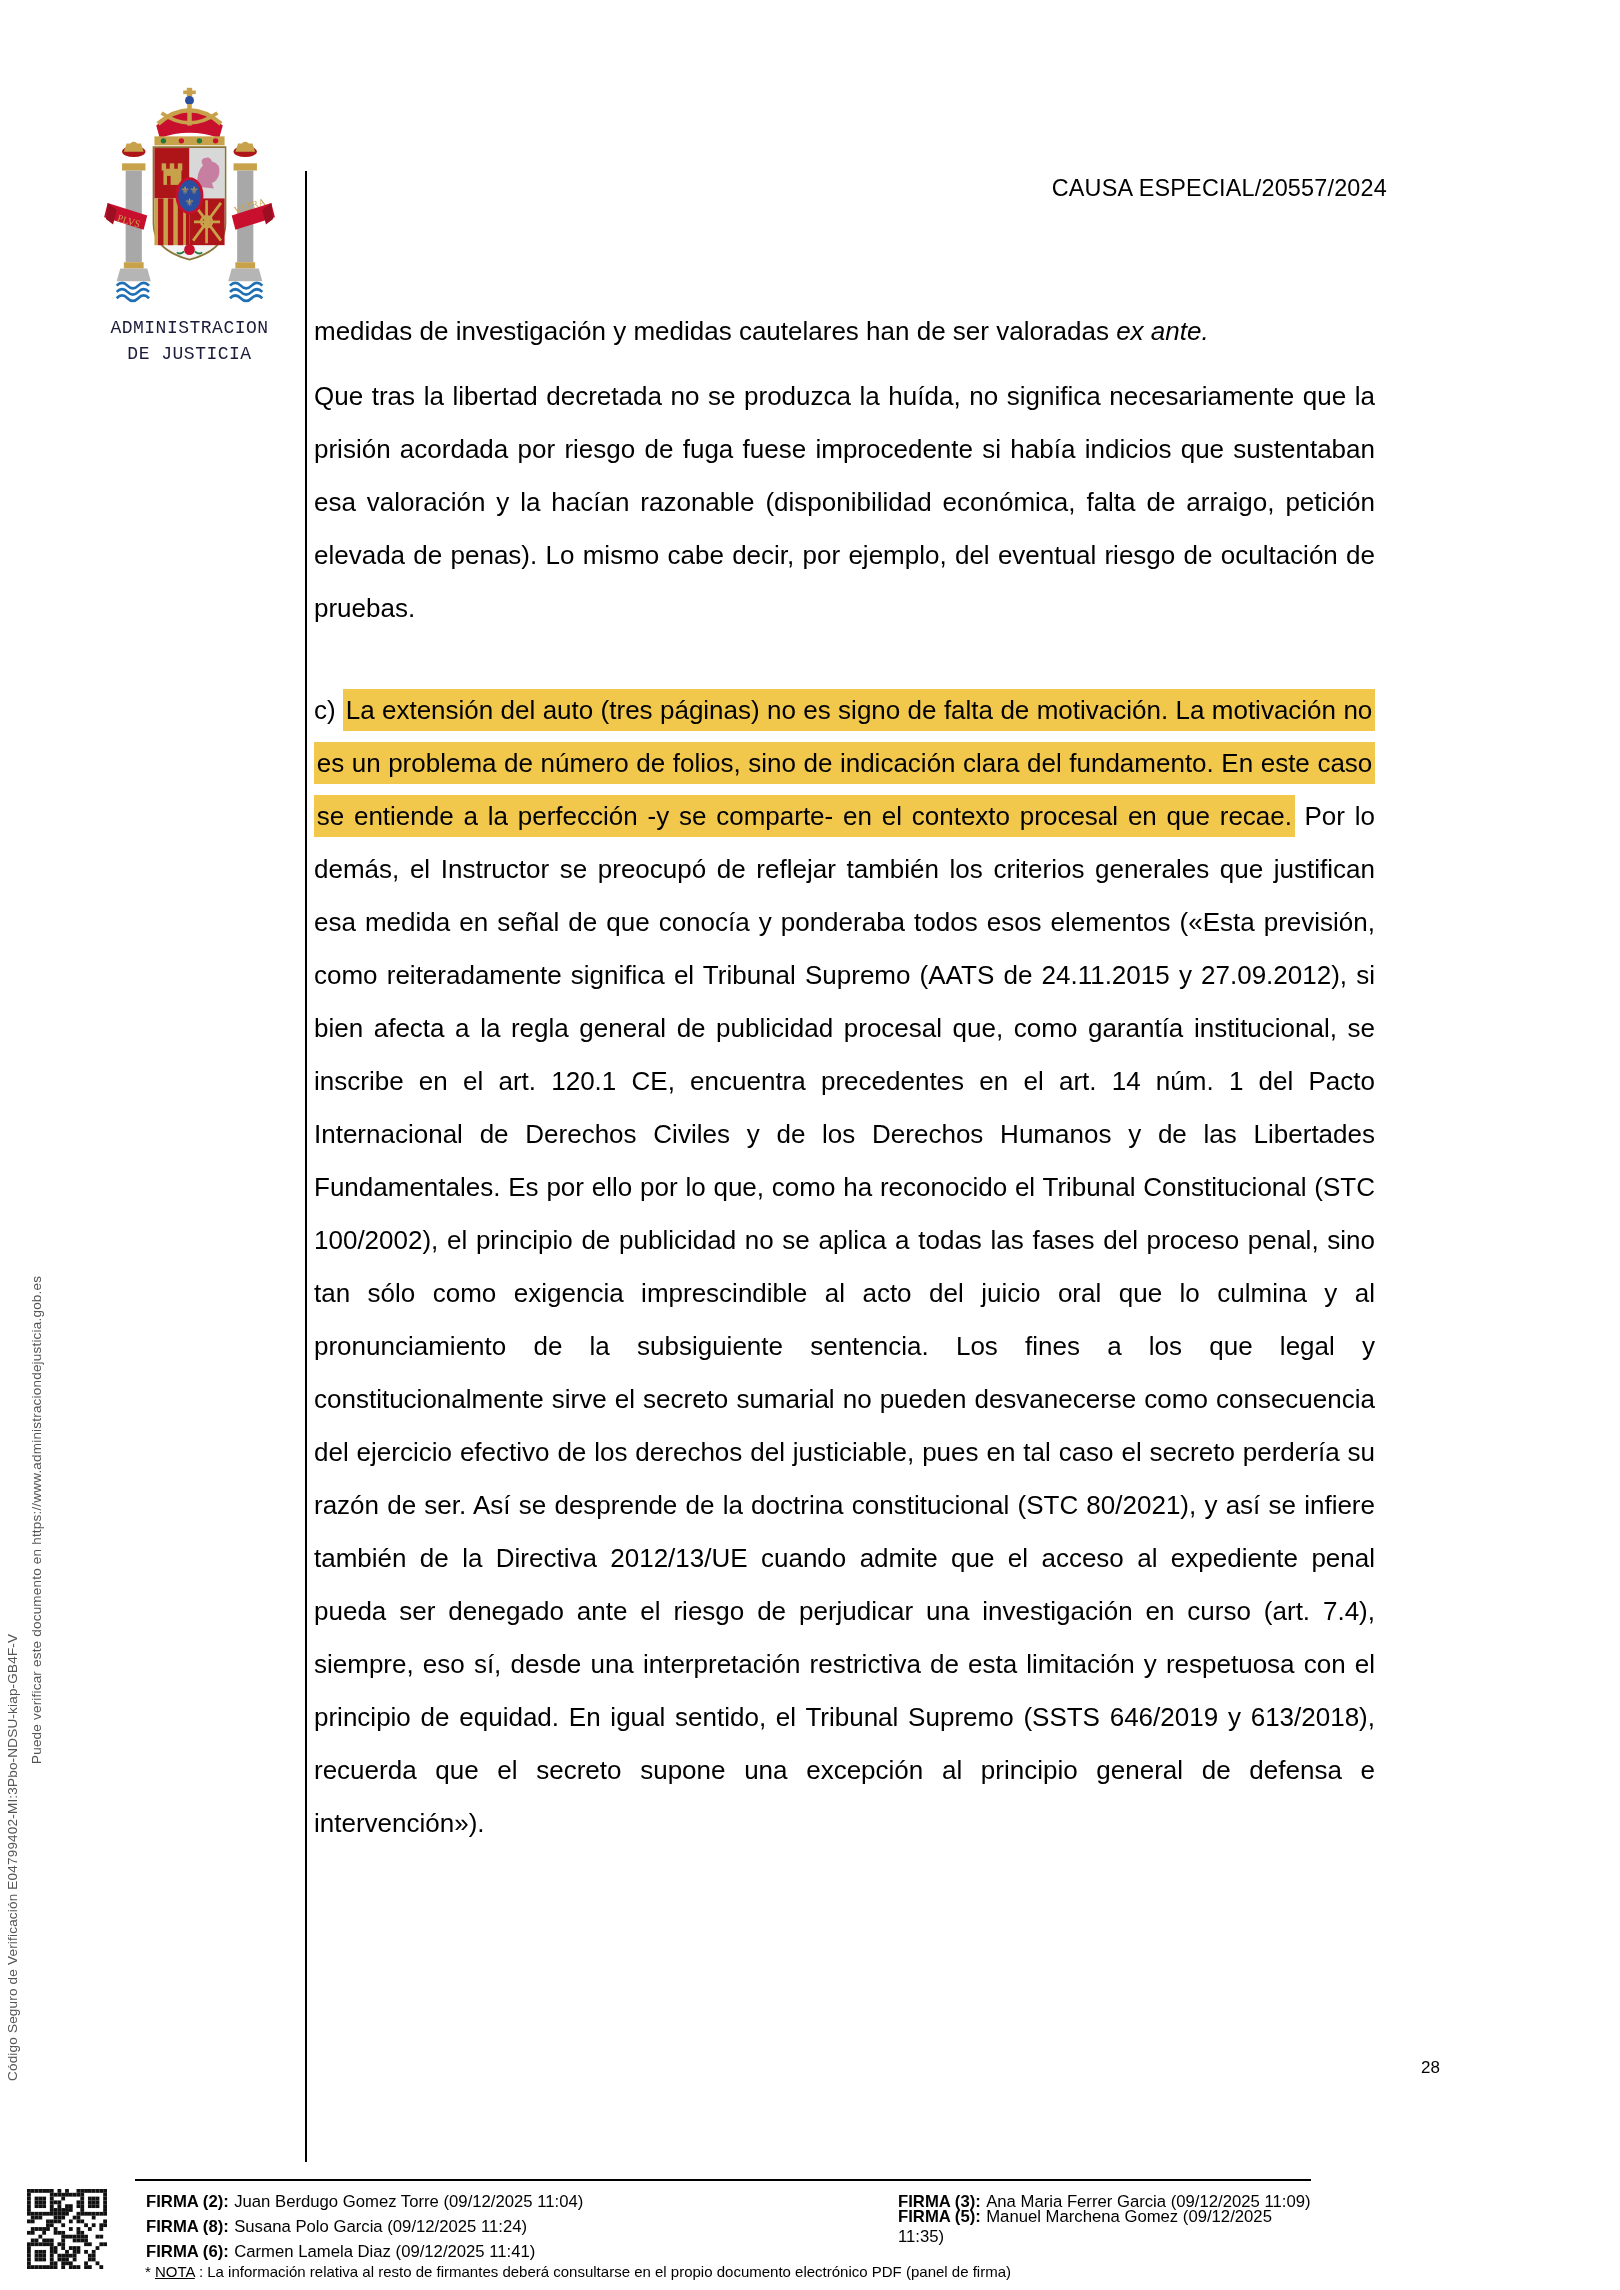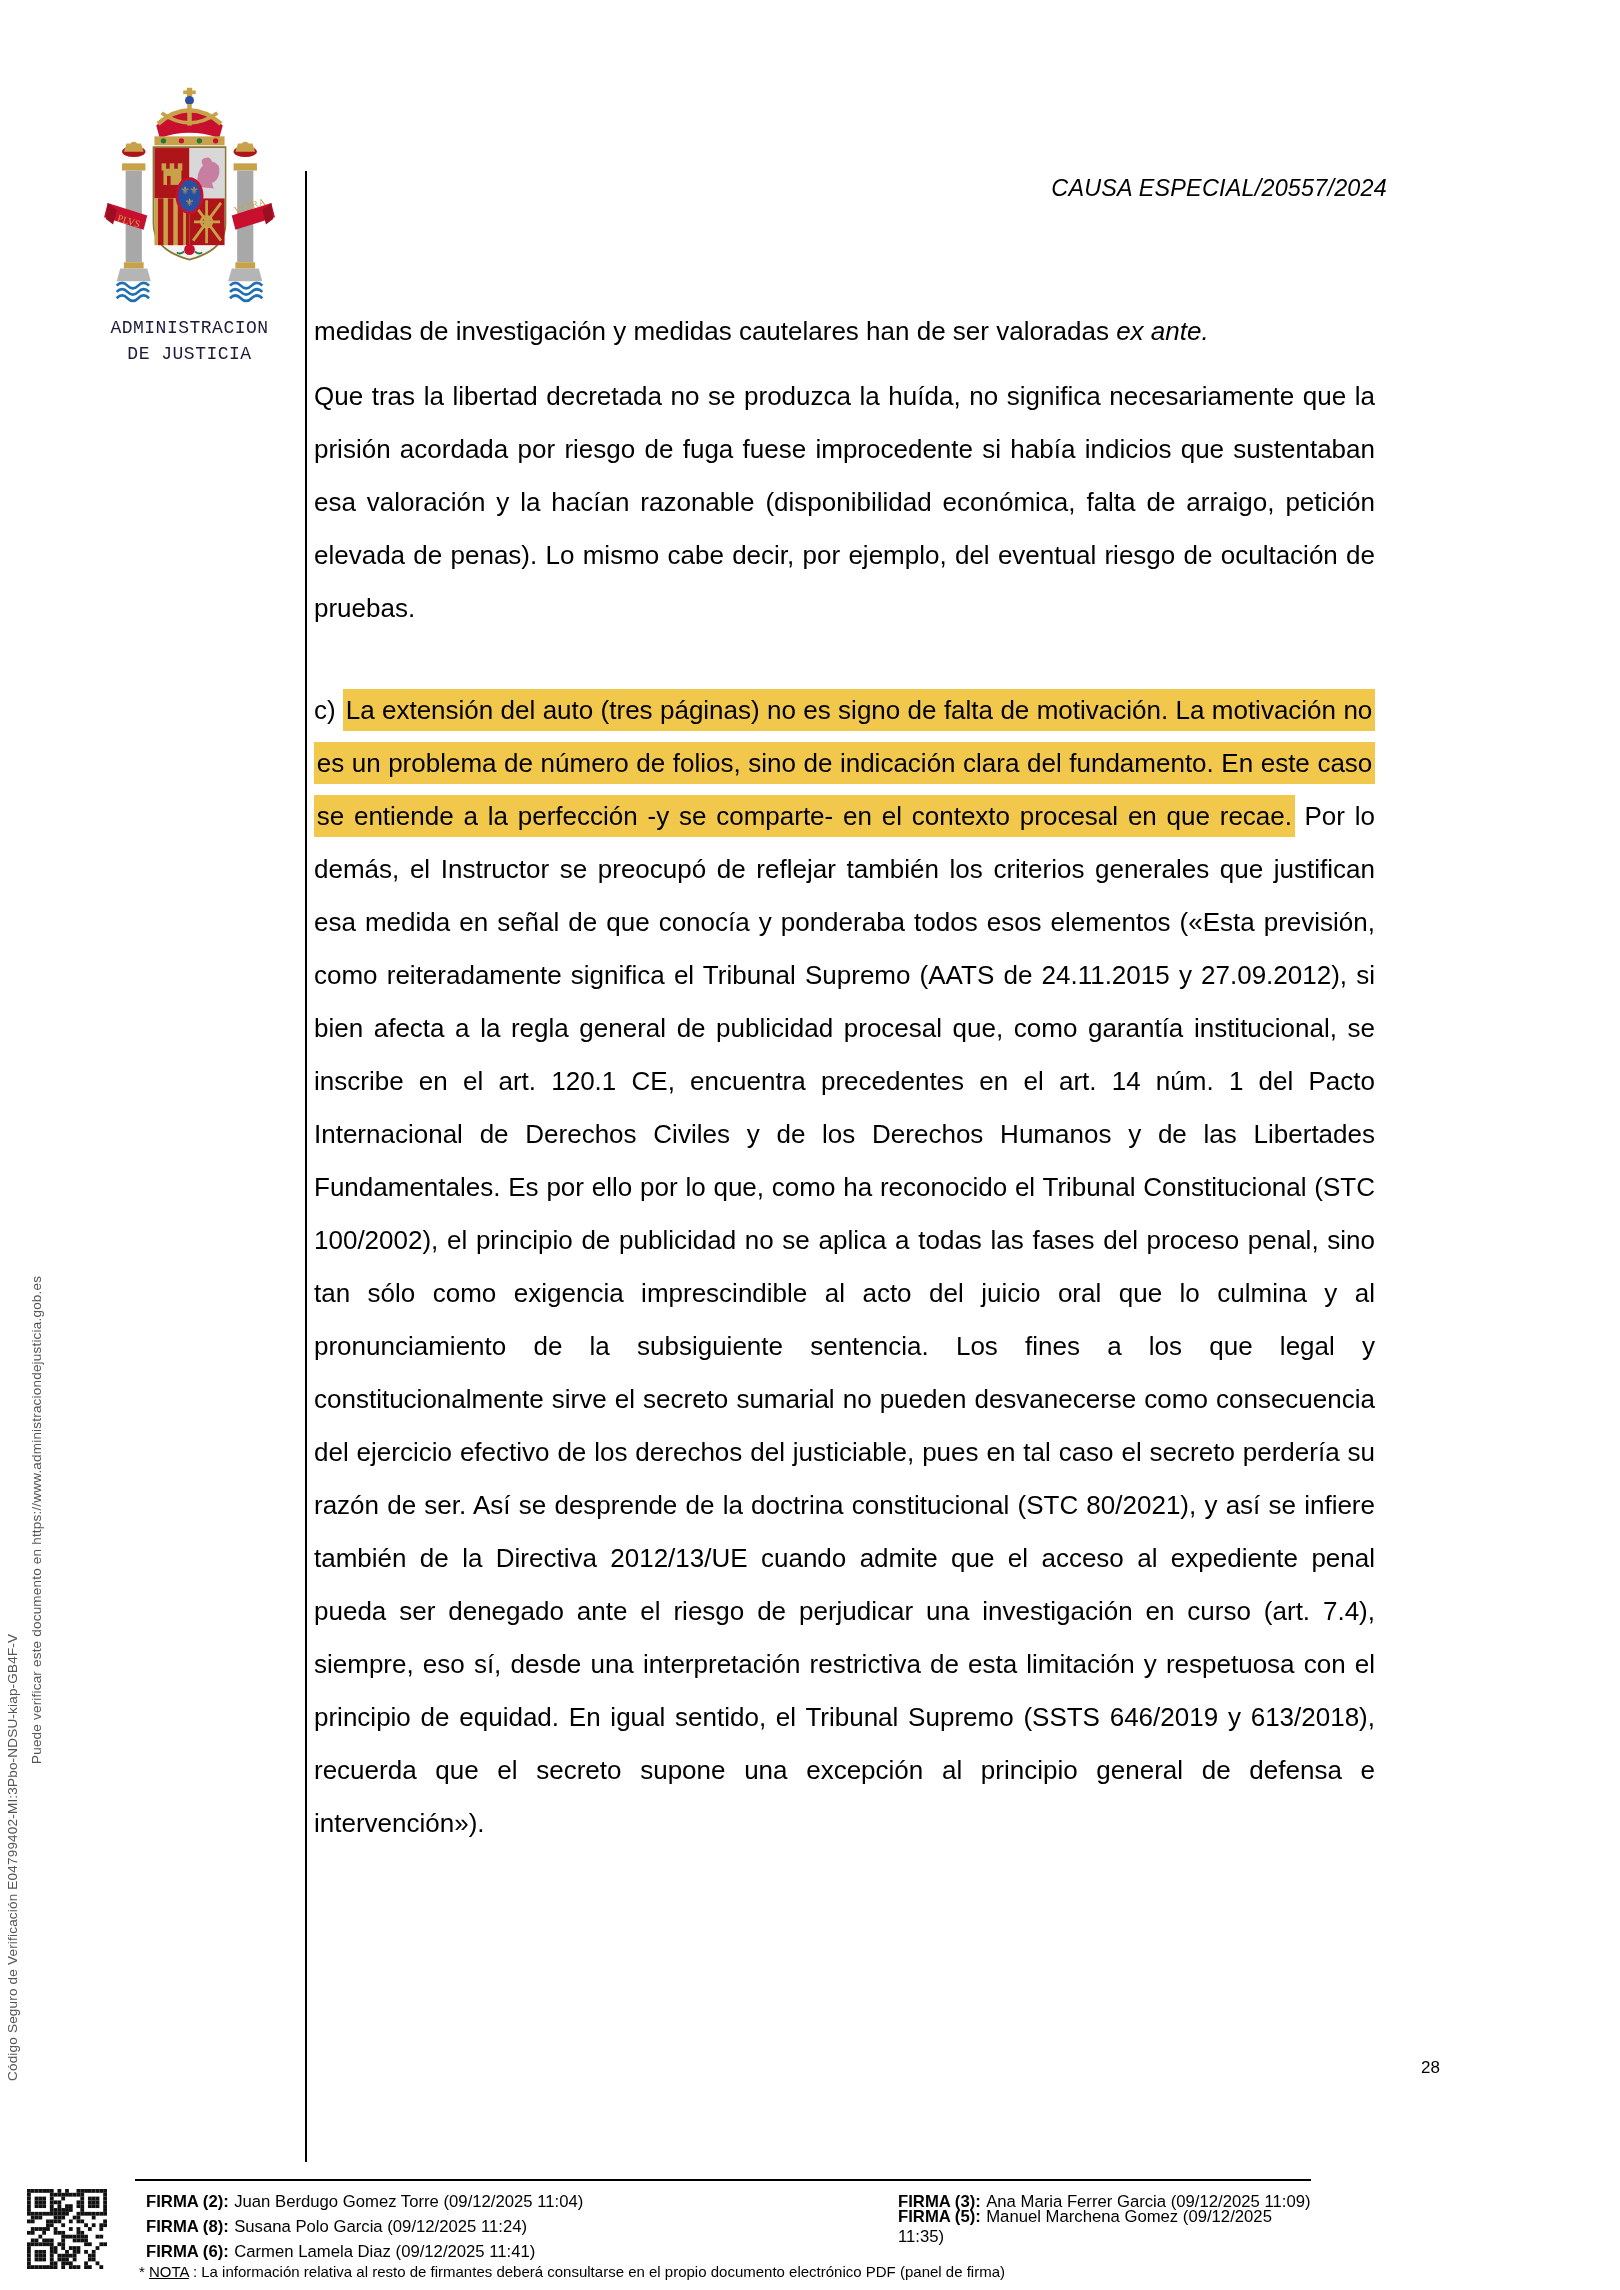--- a/index.html
+++ b/index.html
@@ -6,21 +6,21 @@
   .page{
     position:relative;width:1620px;height:2291px;background:#ffffff;
     font-family:"Liberation Sans","DejaVu Sans",sans-serif;color:#000;
     overflow:hidden;margin:0 auto;
   }
   
   .vrule{position:absolute;left:305px;top:171px;width:1.8px;height:1991px;background:#000;}
   
   .case-ref{
     position:absolute;top:175px;left:302px;width:1085px;text-align:right;
-    font-size:23.4px;letter-spacing:0.2px;color:#000;font-style:italic;
+    font-size:23.4px;letter-spacing:0.2px;color:#000;
   }
   
   .logo-wrap{position:absolute;left:86px;top:86px;width:207px;text-align:center;}
   .logo-svg{display:block;margin:0 auto;}
   .logo-text{
     font-family:Liberation Mono, monospace;
     font-size:18px;line-height:26px;color:#1c1c3a;letter-spacing:0.5px;margin-top:6px;
   }
   
   .vtext{
@@ -48,21 +48,21 @@
   
   .footer-rule{position:absolute;left:135px;top:2179px;width:1176px;height:1.8px;background:#000;}
   .qr{position:absolute;left:27px;top:2189px;width:80px;height:80px;}
   .sig-grid{
     position:absolute;left:146px;top:2189px;width:1168px;
     display:grid;grid-template-columns:752px 1fr;grid-auto-rows:25px;
     font-size:16.7px;align-items:center;
   }
   .sig b{font-weight:bold;margin-right:5.4px;}
   .note{
-    position:absolute;left:139px;top:2263px;width:1350px;font-size:15px;color:#000;
+    position:absolute;left:145px;top:2263px;width:1350px;font-size:15px;color:#000;
   }
   .note .nlabel{text-decoration:underline;}
 </style>
 </head>
 <body>
 
 <div class="page">
 
   <div class="vrule"></div>
 

